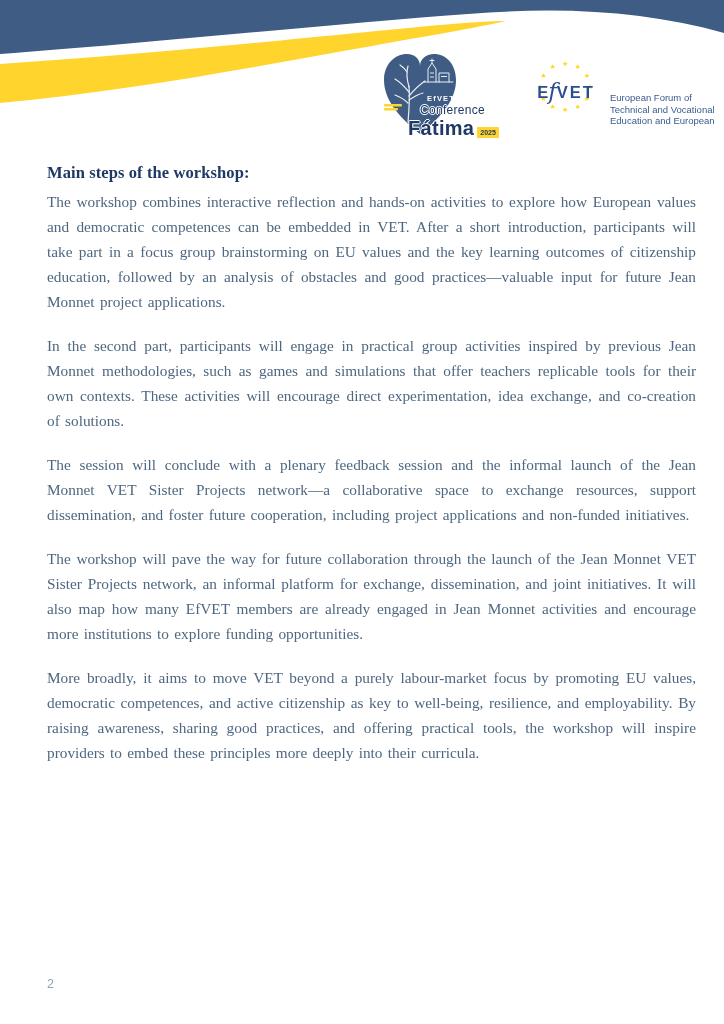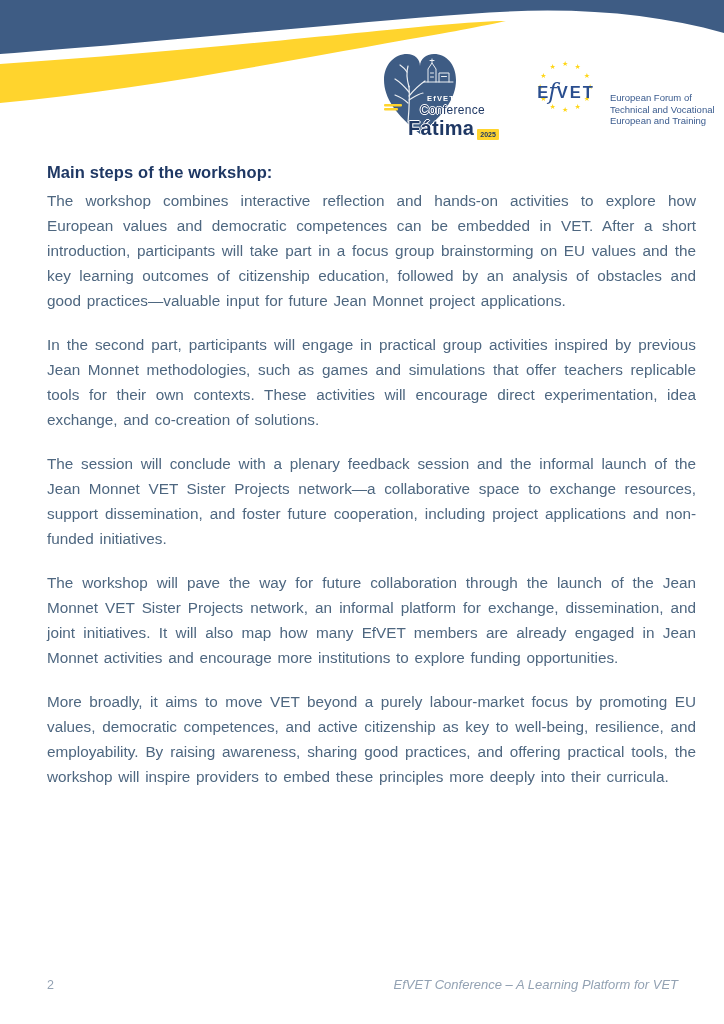--- a/index.html
+++ b/index.html
@@ -28,21 +28,21 @@
   .efvet-small{
     position:absolute;left:49px;top:46px;
     color:#fff;font-size:7.5px;font-weight:bold;letter-spacing:1.2px;
   }
   .conference{
     position:absolute;left:42px;top:55px;
     color:var(--heading-navy);font-size:12px;letter-spacing:.3px;
     text-shadow:1px 0 0 #fff,-1px 0 0 #fff,0 1px 0 #fff,0 -1px 0 #fff;
     white-space:nowrap;
   }
-  .fatima-row{position:absolute;left:30px;top:69px;display:flex;align-items:flex-end;}
+  .fatima-row{position:absolute;left:30px;top:69px;display:flex;align-items:center;}
   .fatima-name{
     color:var(--heading-navy);font-size:20px;font-weight:bold;letter-spacing:.3px;
     text-shadow:1px 0 0 #fff,-1px 0 0 #fff,0 1px 0 #fff,0 -1px 0 #fff;
     white-space:nowrap;
   }
   .year-badge{
     background:var(--wave-yellow);color:var(--heading-navy);
     font-size:7px;font-weight:bold;padding:2px 3px;margin:8px 0 0 3px;
     border-radius:1px;line-height:1;
   }
@@ -60,21 +60,21 @@
   }
   .script-f{
     font-family:"DejaVu Serif",serif;font-style:italic;font-weight:normal;
     font-size:23px;position:relative;top:1px;margin:0 -2px;
   }
   .efvet-tagline{
     position:absolute;left:78px;top:30px;
     font-size:9.5px;line-height:11.5px;color:#3A5B8E;
   }
   
-  .content{padding:13px 28px 0 47px;}
+  .content{padding:13px 28px 0 47px;font-family:Liberation Serif, serif;}
   .section-heading{
     color:var(--heading-navy);font-size:16.5px;font-weight:bold;
     margin:0 0 6px;letter-spacing:.1px;
   }
   .body-paragraph{
     color:var(--body-text);font-size:15.3px;line-height:25px;
     text-align:justify;word-spacing:1.5px;margin:4px 0 19px;
   }
   
   .footer{
@@ -143,36 +143,35 @@
         <i class="st" style="left:11.5px;top:40.9px">★</i>
         <i class="st" style="left:2.3px;top:32.5px">★</i>
         <i class="st" style="left:-1px;top:21px">★</i>
         <i class="st" style="left:2.3px;top:9.5px">★</i>
         <i class="st" style="left:11.5px;top:1.1px">★</i>
       </span>
       <span class="wordmark"><span>E</span><span class="script-f">f</span><span>VET</span></span>
       <span class="efvet-tagline">
         <div>European Forum of</div>
         <div>Technical and Vocational</div>
-        <div>European and Training</div>
+        <div>Education and European</div>
       </span>
     </div>
   </div>
 
   <div class="content">
     <section>
       <h2 class="section-heading">Main steps of the workshop:</h2>
       <p class="body-paragraph">The workshop combines interactive reflection and hands-on activities to explore how European values and democratic competences can be embedded in VET. After a short introduction, participants will take part in a focus group brainstorming on EU values and the key learning outcomes of citizenship education, followed by an analysis of obstacles and good practices—valuable input for future Jean Monnet project applications.</p>
       <p class="body-paragraph">In the second part, participants will engage in practical group activities inspired by previous Jean Monnet methodologies, such as games and simulations that offer teachers replicable tools for their own contexts. These activities will encourage direct experimentation, idea exchange, and co-creation of solutions.</p>
       <p class="body-paragraph">The session will conclude with a plenary feedback session and the informal launch of the Jean Monnet VET Sister Projects network—a collaborative space to exchange resources, support dissemination, and foster future cooperation, including project applications and non-funded initiatives.</p>
     </section>
     <section>
       <p class="body-paragraph">The workshop will pave the way for future collaboration through the launch of the Jean Monnet VET Sister Projects network, an informal platform for exchange, dissemination, and joint initiatives. It will also map how many EfVET members are already engaged in Jean Monnet activities and encourage more institutions to explore funding opportunities.</p>
       <p class="body-paragraph">More broadly, it aims to move VET beyond a purely labour-market focus by promoting EU values, democratic competences, and active citizenship as key to well-being, resilience, and employability. By raising awareness, sharing good practices, and offering practical tools, the workshop will inspire providers to embed these principles more deeply into their curricula.</p>
     </section>
   </div>
 
   <div class="footer">
     <span class="page-number">2</span>
-    <span class="footer-right">EfVET Conference – A Learning Platform for VET</span>
   </div>
 
 </div>
 
 </body></html>

